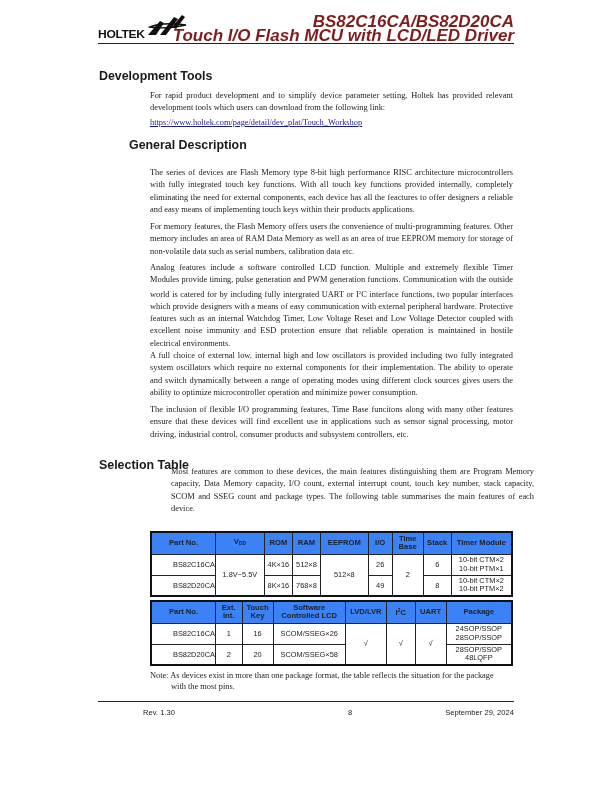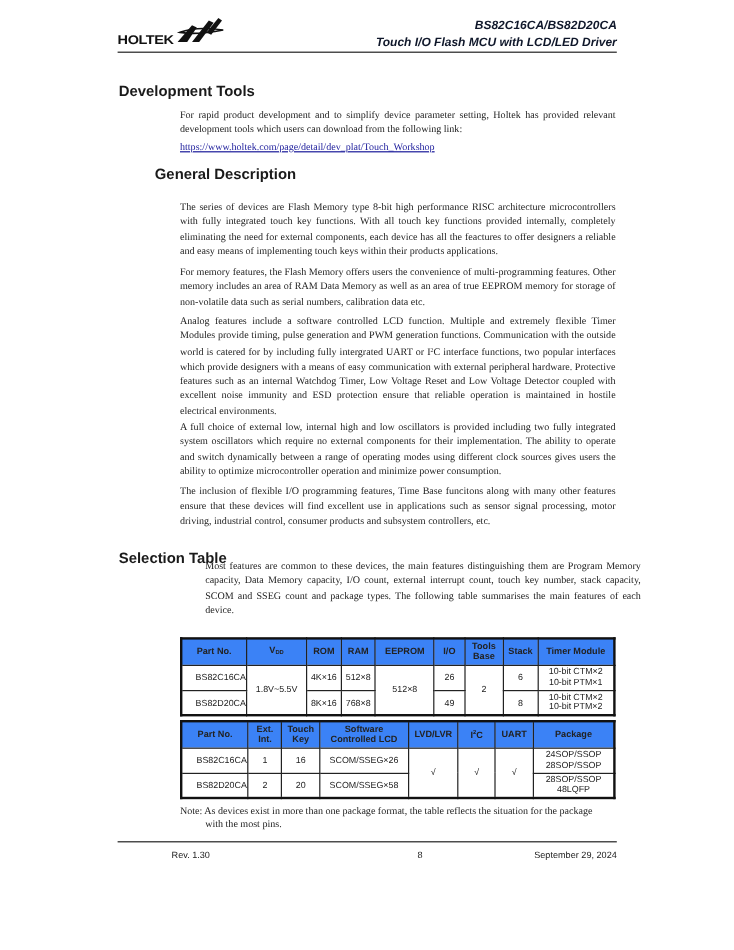--- a/index.html
+++ b/index.html
@@ -1,31 +1,31 @@
 <!DOCTYPE html>
 <html><head>
 <meta charset="utf-8">
 <style>
   html, body { margin:0; padding:0; background:#ffffff; }
   body { width:612px; height:792px; position:relative; overflow:hidden; font-family:"Liberation Serif", serif; color:#1a1a1a; }
   .hdr-logo { position:absolute; left:98px; top:13px; width:92px; height:28px; }
   .hdr-logo .word { position:absolute; left:0; top:15px; font-family:"Liberation Sans", sans-serif; font-weight:bold; font-size:10.5px; letter-spacing:-0.3px; color:#111; transform:scaleX(1.15); transform-origin:left; }
   .hdr-logo svg { position:absolute; left:48px; top:0; }
-  .hdr-title { position:absolute; right:98px; top:15px; text-align:right; font-family:"Liberation Sans", sans-serif; font-style:italic; font-weight:bold; font-size:10px; line-height:13.5px; color:#0f172a; }
+  .hdr-title { position:absolute; right:98px; top:15px; text-align:right; font-family:"Liberation Sans", sans-serif; font-style:italic; font-weight:bold; font-size:17px; line-height:13.5px; color:#7f1d1d; }
   .hdr-rule { position:absolute; left:98px; right:98px; top:43px; border-top:1.3px solid #222; }
 
   h2 { position:absolute; left:99px; margin:0; font-family:"Liberation Sans", sans-serif; font-weight:bold; font-size:12.4px; color:#1a1a1a; }
   .para { position:absolute; left:150px; width:363px; margin:0; font-size:8.4px; line-height:12.3px; text-align:justify; color:#222; }
   .link { color:#1a1a9a; text-decoration:underline; }
 
   table.sel { position:absolute; left:150px; border-collapse:collapse; font-family:"Liberation Sans", sans-serif; font-size:7.4px; color:#222; }
   table.sel th, table.sel td { border:0.8px solid #222; text-align:center; vertical-align:middle; padding:0; }
   table.sel th { background:#3b82f6; font-weight:bold; font-size:7.6px; line-height:8.4px; }
   table.sel { border:2px solid #111; }
-  table.sel td.left { text-align:center; padding-left:11px; }
+  table.sel td.left { text-align:center; padding-left:21px; }
   .sub { font-size:4.8px; vertical-align:-1px; }
   .sup { font-size:4.8px; vertical-align:3px; }
 
   .note { position:absolute; left:150px; top:670px; width:363px; font-size:8.4px; line-height:11px; text-align:justify; color:#222; }
   .note .indent { display:block; padding-left:21px; text-align:left; }
 
   .ftr-rule { position:absolute; left:98px; right:98px; top:701px; border-top:1.3px solid #222; }
   .ftr { position:absolute; top:708px; font-family:"Liberation Sans", sans-serif; font-size:7.6px; color:#222;padding-left:45px; }
 </style>
 </head>
@@ -75,21 +75,21 @@
       <col style="width:66px">
   </colgroup>
   <tbody>
       <tr style="height:22px;">
     <th>Part No.</th>
     <th><span>V</span><span class="sub">DD</span></th>
     <th>ROM</th>
     <th>RAM</th>
     <th>EEPROM</th>
     <th>I/O</th>
-    <th><span>Tools</span><br><span>Base</span></th>
+    <th><span>Time</span><br><span>Base</span></th>
     <th>Stack</th>
     <th>Timer Module</th>
   </tr>
   <tr style="height:21px;">
     <td class="left">BS82C16CA</td>
     <td rowspan="2">1.8V~5.5V</td>
     <td>4K×16</td>
     <td>512×8</td>
     <td rowspan="2">512×8</td>
     <td>26</td>

